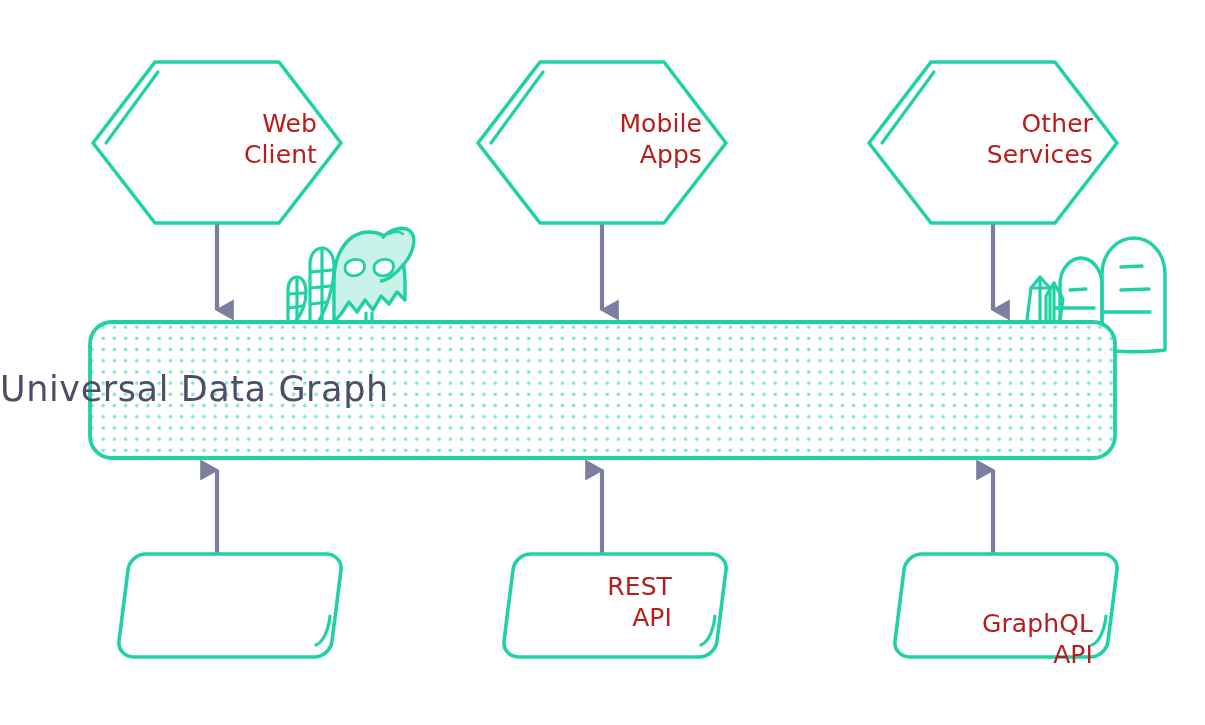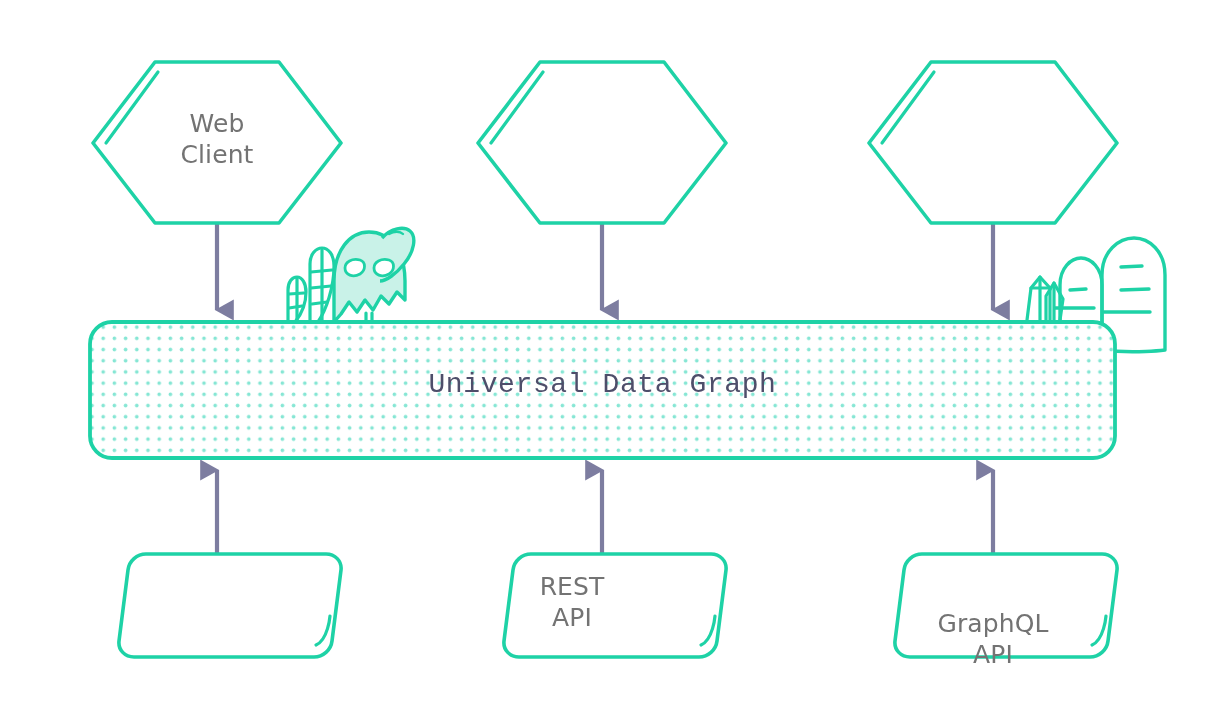--- a/index.html
+++ b/index.html
@@ -21,43 +21,42 @@
   }
   #stage svg.layer {
     position: absolute;
     left: 0;
     top: 0;
     width: 1205px;
     height: 725px;
   }
   .node-label {
     position: absolute;
-    text-align: center;
-    color: #737373;
+    text-align: right;
+    color: #b91c1c;
     line-height: 1.22;
     white-space: pre-line;
     pointer-events: none;
     user-select: none;
   }
   .hex-label {
     font-size: 25px;
     letter-spacing: 0.1px;
   }
   .src-label {
     font-size: 25px;
     letter-spacing: 0.1px;
   }
   .bar-title {
     position: absolute;
-    text-align: center;
+    text-align: left;
     color: #4e4e6a;
-    font-size: 28px;
+    font-size: 35px;
     letter-spacing: 0.6px;
     white-space: nowrap;
-    font-family: Liberation Mono, monospace;
   }
 </style>
 </head>
 <body>
 
 <div id="stage">
 
   <svg class="layer" viewBox="0 0 1205 725" xmlns="http://www.w3.org/2000/svg">
     <defs>
       <pattern id="dotgrid" x="0" y="0" width="11.2" height="11.2" patternUnits="userSpaceOnUse">
@@ -164,21 +163,25 @@
 
     <g>
       <path d="M904,570 C905,561 913,554 922,554 L1102,554 C1111,554 1118,561 1117,570 L1108,641 C1107,650 1099,657 1090,657 L910,657 C901,657 894,650 895,641 Z" fill="#ffffff" stroke="#1ed2a6" stroke-width="3.6" stroke-linejoin="round"></path>
       <path d="M1106,616 C1106,616 1104,640 1092,645" fill="none" stroke="#1ed2a6" stroke-width="3.2" stroke-linecap="round"></path>
     </g>
   </svg>
 
   <div class="node-label hex-label" style="left:117px; top:109px; width:200px;">Web
 Client</div>
 
+  <div class="node-label hex-label" style="left:502px; top:109px; width:200px;">Mobile
+Apps</div>
 
+  <div class="node-label hex-label" style="left:893px; top:109px; width:200px;">Other
+Services</div>
 
   <div class="bar-title" style="left:0px; top:369px; width:1205px;">Universal Data Graph</div>
 
 
   <div class="node-label src-label" style="left:472px; top:572px; width:200px;">REST
 API</div>
 
   <div class="node-label src-label" style="left:893px; top:572px; width:200px;margin-top:37px;">GraphQL
 API</div>
 

